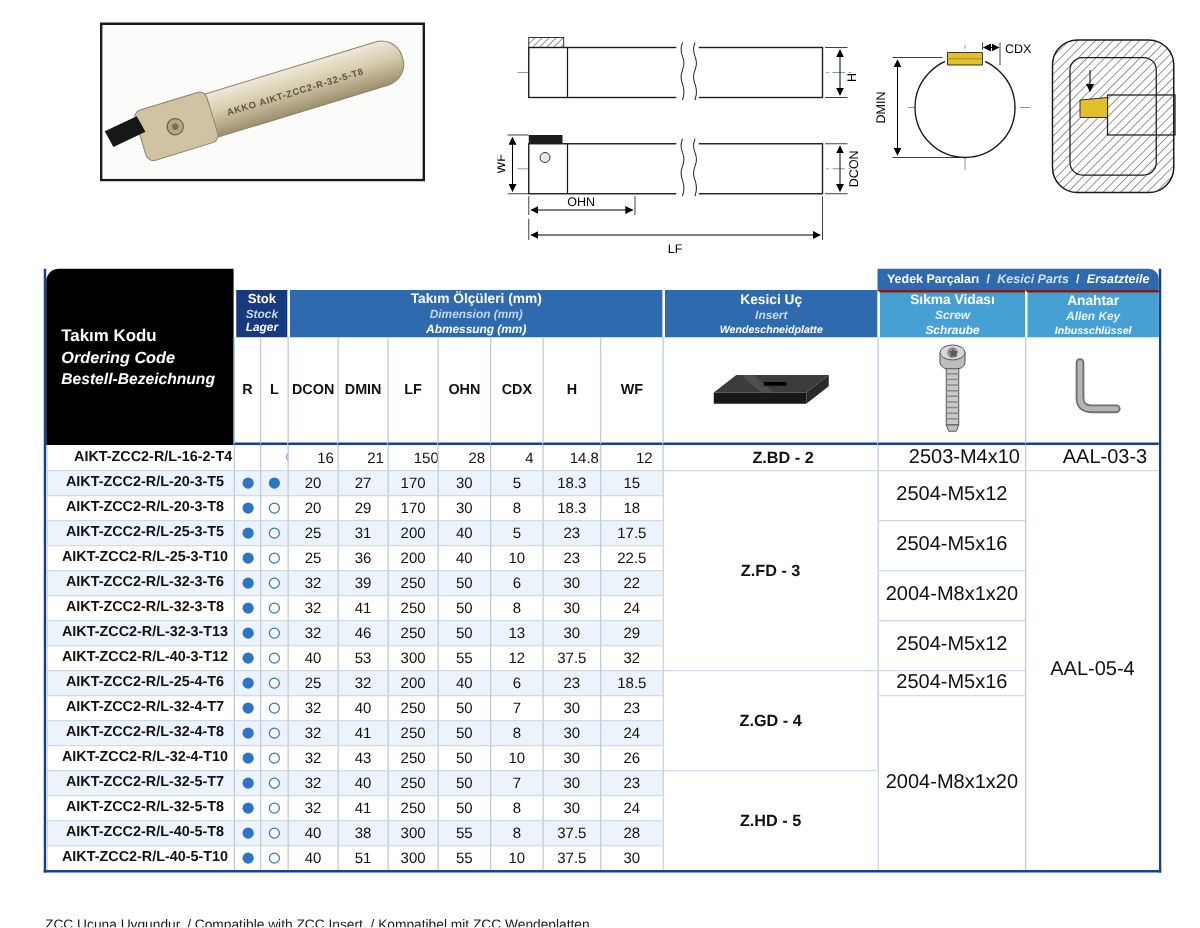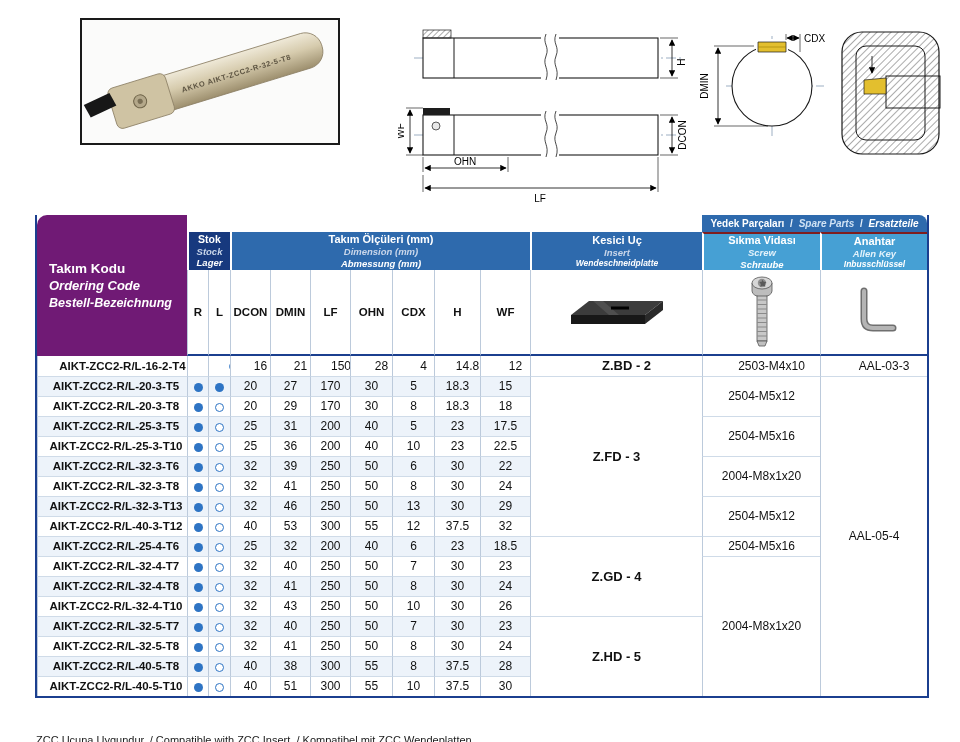--- a/index.html
+++ b/index.html
@@ -37,21 +37,21 @@
   .catalog tbody tr { height: 20px; }
 
   .top-gap { background: #fff; }
   .spare-strip { background: #2e6aad; color: #fff; font-size: 10px; text-align: center;
                  vertical-align: middle; border-radius: 0 8px 0 0; white-space: nowrap; }
   .sp-tr { font-weight: bold; }
   .sp-en, .sp-de { font-style: italic; }
   .sp-en { color: #cfe2f4; }
   .sp-sep { padding: 0 3px; color: #e8f1fa; }
 
-  .code-head { background: #701a75; color: #fff; text-align: left; padding-left: 12px;
+  .code-head { background: #000000; color: #fff; text-align: left; padding-left: 12px;
                vertical-align: middle; border-radius: 10px 0 0 0; }
   .code-head .c1 { font-size: 13.5px; font-weight: bold; }
   .code-head .c2 { font-size: 13px; font-weight: bold; font-style: italic; }
   .code-head .c3 { font-size: 12.5px; font-style: italic; }
   .code-head div { line-height: 1.3; }
 
   .h2 th { text-align: center; vertical-align: middle; border-left: 2px solid #fff; }
   .stok-head  { background: #17397e; color: #fff; }
   .dims-head, .insert-head { background: #2e6aad; color: #fff; }
   .screw-head, .allen-head { background: #46a0d4; color: #fff; border-top: 2px solid #7f1d1d; }
@@ -69,21 +69,21 @@
                       text-align: center; vertical-align: middle; color: #111; background: #fff; }
   .catalog tbody tr:first-child td { border-top: none; padding-left: 20px; }
   td.code { border-left: none; text-align: left; padding-left: 7px; font-size: 11.5px;
             font-weight: bold; white-space: nowrap; }
   td.num  { font-size: 12px; }
   td.dotc { }
   .catalog tbody tr:nth-child(even) td:not(.grp) { background: #edf3fa; }
 
   td.grp { background: #fff; }
   td.insert-cell { font-size: 13px; font-weight: bold; }
-  td.screw-cell, td.allen-cell { font-size: 12px; }
+  td.screw-cell, td.allen-cell { font-size: 16px; }
 
   td.bt-blue { border-top: 2px solid #1b3f8f; }
   td.bt-dash { border-top: 1px dashed #7d9cc0; }
 
   .dot { width: 9px; height: 9px; border-radius: 50%; display: inline-block; vertical-align: middle; }
   .dot-filled { background: #2e74c4; }
   .dot-open   { background: #fff; border: 1.6px solid #2e74c4; }
 
   .footnote { position: absolute; left: 36px; top: 734px; width: 888px;
               font-size: 11px; color: #1a1a1a; }
@@ -228,21 +228,21 @@
       <tr class="h1">
         <th class="code-head" rowspan="3">
           <div class="c1">Takım Kodu</div>
           <div class="c2">Ordering Code</div>
           <div class="c3">Bestell-Bezeichnung</div>
         </th>
         <th class="top-gap" colspan="10"></th>
         <th class="spare-strip" colspan="2">
           <span class="sp-tr">Yedek Parçaları</span>
           <span class="sp-sep">/</span>
-          <span class="sp-en">Spare Parts</span>
+          <span class="sp-en">Kesici Parts</span>
           <span class="sp-sep">/</span>
           <span class="sp-de">Ersatzteile</span>
         </th>
       </tr>
       <tr class="h2">
         <th class="stok-head" colspan="2">
           <div class="l1">Stok</div>
           <div class="l2">Stock</div>
           <div class="l3">Lager</div>
         </th>

